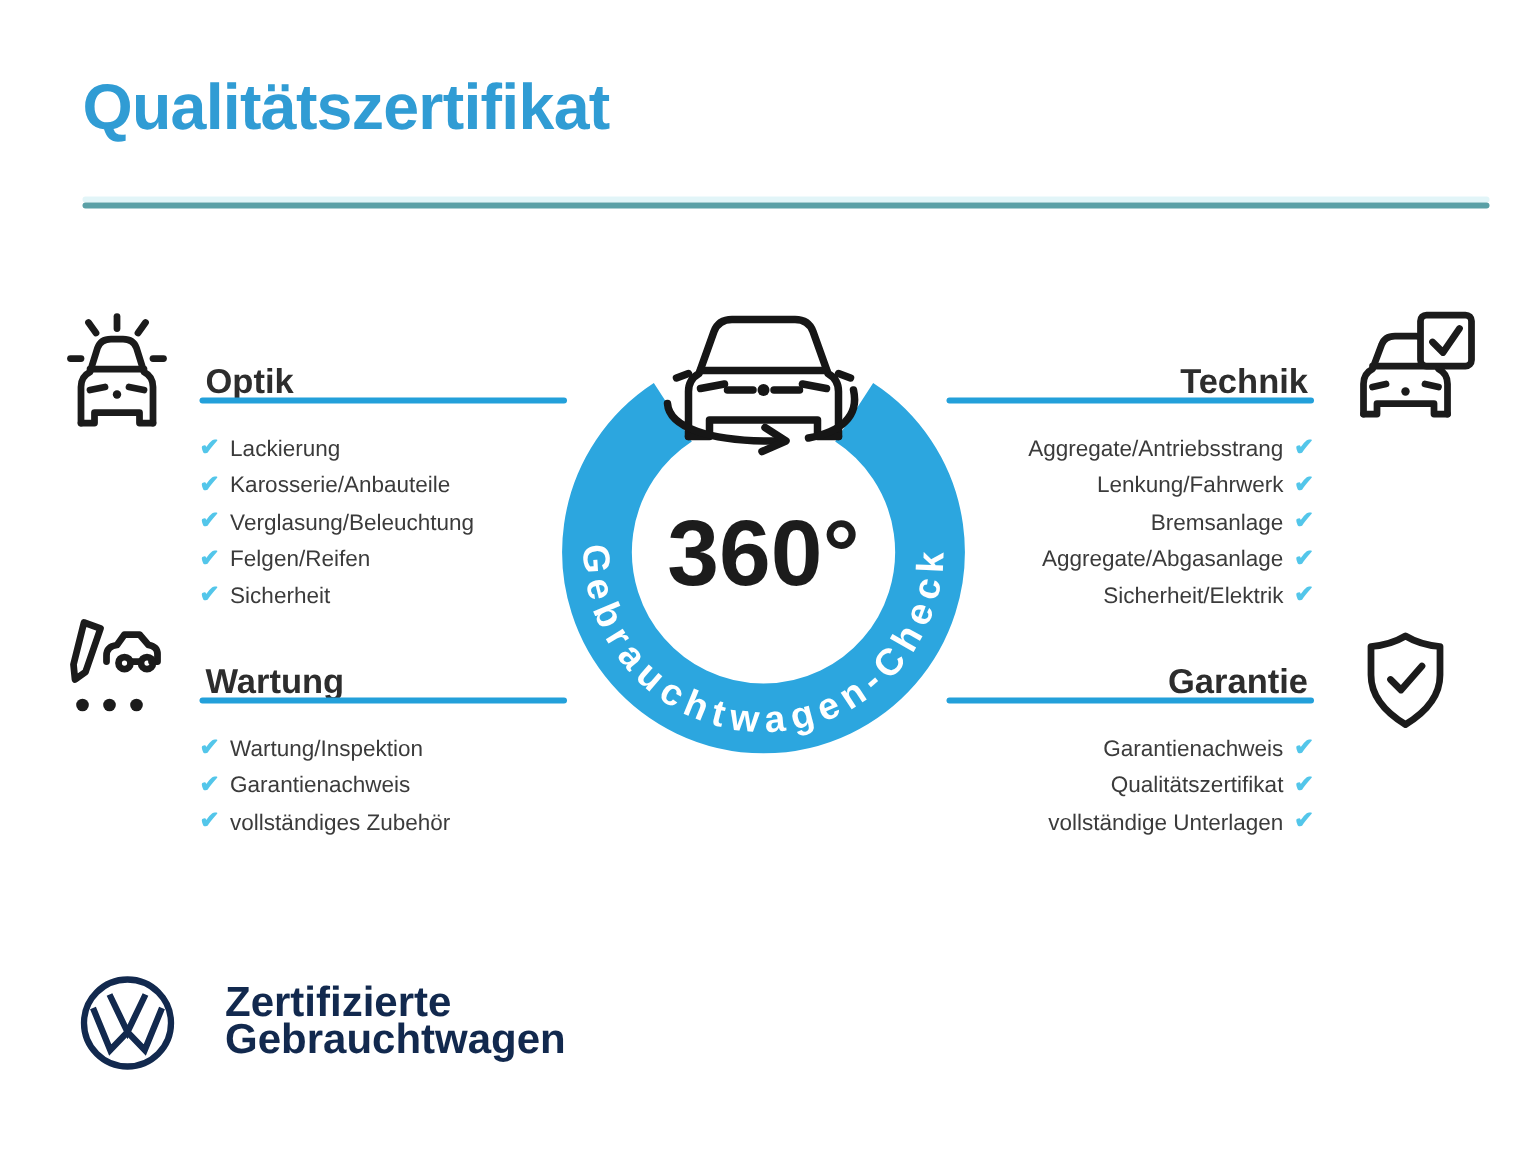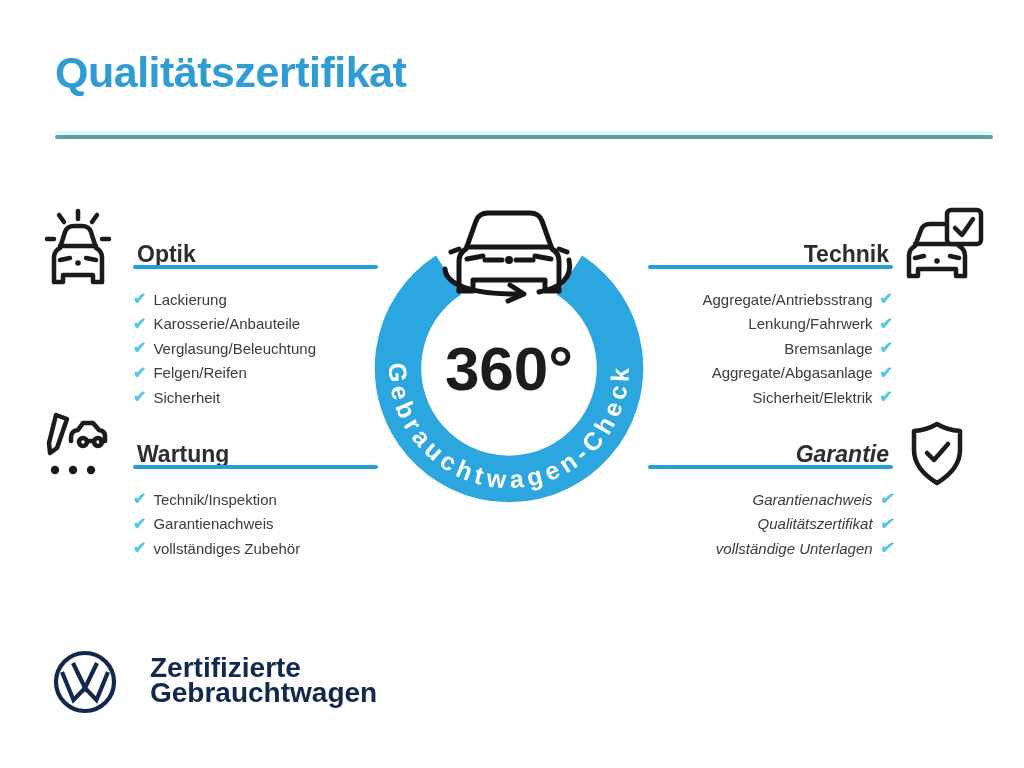--- a/index.html
+++ b/index.html
@@ -11,21 +11,21 @@
     position:absolute; left:55px; top:48px; margin:0;
     font-size:43px; font-weight:700; letter-spacing:-0.5px; color:#309CD4;
   }
   .top-divider {
     position:absolute; left:55px; top:135px; width:938px; height:4px;
     background:#5AA0A6; border-radius:2px;
     box-shadow:0 -4px 0 rgba(210,240,244,0.65);
   }
   .sec { position:absolute; width:245px; }
   .sec.left  { left:133px; }
-  .sec.right { right:131px; text-align:right; }
+  .sec.right { right:148px; text-align:right; }
   .sec h2 {
     margin:4px; font-size:23px; font-weight:700; color:#2d2d2d; line-height:26px;
   }
   .sec .sec-rule {
     position:absolute; top:28px; left:0; right:0; height:4px;
     background:#23A0DA; border-radius:2px;
   }
   .sec ul { position:absolute; top:50px; left:0; right:0; margin:0; padding:0; list-style:none; }
   .sec li {
     display:flex; align-items:center; gap:7px; height:24.5px;
@@ -103,21 +103,21 @@
     <circle cx="31" cy="60" r="4.2" fill="#1b1b1b"></circle>
     <circle cx="49" cy="60" r="4.2" fill="#1b1b1b"></circle>
   </svg>
 
   <div class="sec left" style="top:437px;">
     <h2>Wartung</h2>
     <div class="sec-rule"></div>
     <ul>
       <li>
           <span class="chk">✔</span>
-          <span>Technik/Inspektion</span>
+          <span>Wartung/Inspektion</span>
         </li>
       <li>
           <span class="chk">✔</span>
           <span>Garantienachweis</span>
         </li>
       <li>
           <span class="chk">✔</span>
           <span>vollständiges Zubehör</span>
         </li>
     </ul>
@@ -163,21 +163,21 @@
     </ul>
   </div>
 
   <svg class="icon-abs" style="left:906px; top:420px;" width="62" height="70" viewBox="0 0 62 70">
     <g fill="none" stroke="#1b1b1b" stroke-width="4.5" stroke-linecap="round" stroke-linejoin="round">
       <path d="M31 4 Q41 10 54 11 L54 30 Q54 49 31 63 Q8 49 8 30 L8 11 Q21 10 31 4 Z"></path>
       <path d="M21 33 L28 40 L42 24"></path>
     </g>
   </svg>
 
-  <div class="sec right" style="top:437px;font-style:italic;">
+  <div class="sec right" style="top:437px;">
     <h2>Garantie</h2>
     <div class="sec-rule"></div>
     <ul>
       <li>
           <span class="chk">✔</span>
           <span>Garantienachweis</span>
         </li>
       <li>
           <span class="chk">✔</span>
           <span>Qualitätszertifikat</span>

